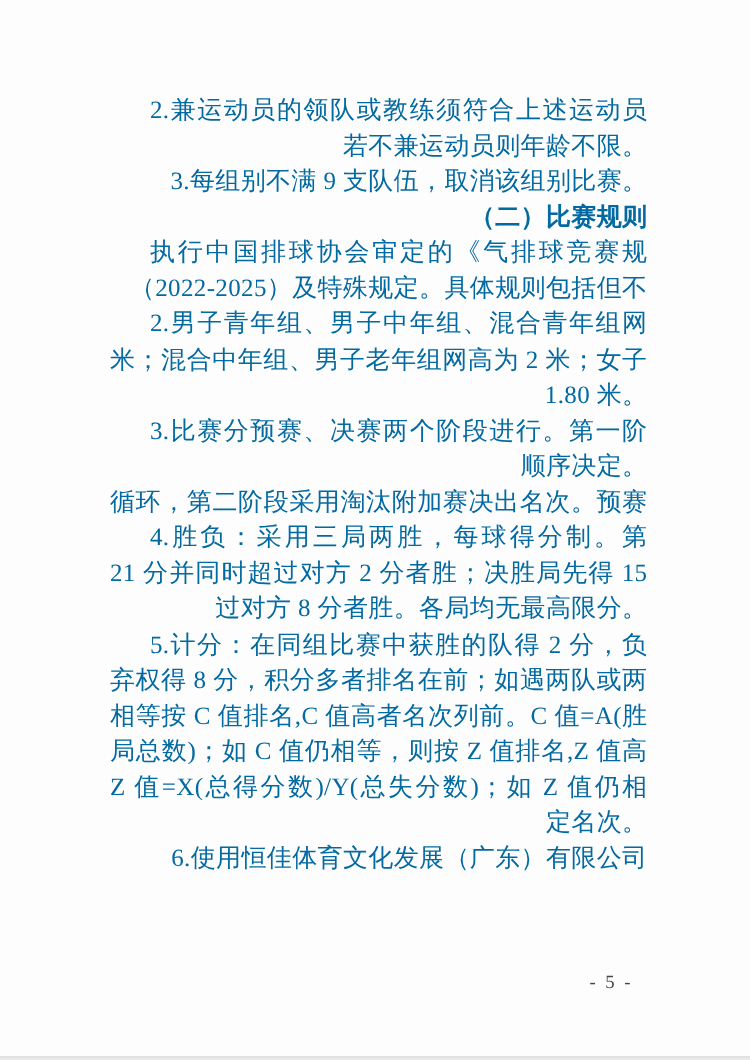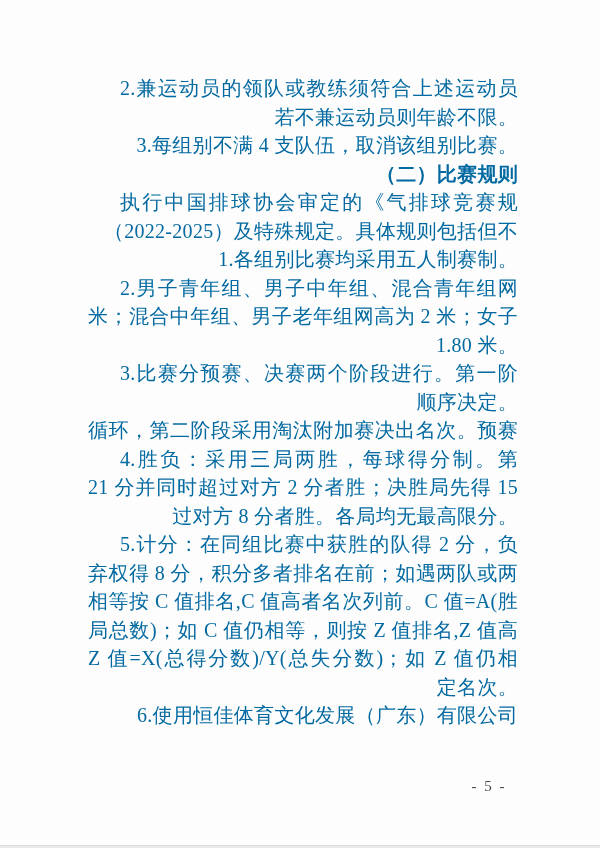--- a/index.html
+++ b/index.html
@@ -68,25 +68,24 @@
     box-sizing: border-box;
   }
 </style>
 </head>
 <body>
 
 <div class="page">
   <div class="content">
       <div class="line indent justify">2.兼运动员的领队或教练须符合上述运动员年龄要求，</div>
       <div class="line">若不兼运动员则年龄不限。</div>
-      <div class="line indent">3.每组别不满 4 支队伍，取消该组别比赛。</div>
+      <div class="line indent">3.每组别不满 9 支队伍，取消该组别比赛。</div>
       <div class="line indent bold">（二）比赛规则</div>
       <div class="line indent justify">执行中国排球协会审定的《气排球竞赛规则》</div>
       <div class="line">（2022-2025）及特殊规定。具体规则包括但不限于：</div>
-      <div class="line indent">1.各组别比赛均采用五人制赛制。</div>
       <div class="line indent justify">2.男子青年组、男子中年组、混合青年组网高为 2.10</div>
       <div class="line justify">米；混合中年组、男子老年组网高为 2 米；女子青年组、女</div>
       <div class="line">1.80 米。</div>
       <div class="line indent justify">3.比赛分预赛、决赛两个阶段进行。第一阶段采用分组</div>
       <div class="line">顺序决定。</div>
       <div class="line justify">循环，第二阶段采用淘汰附加赛决出名次。预赛分组按抽签</div>
       <div class="line indent justify">4.胜负：采用三局两胜，每球得分制。第一、二局先得</div>
       <div class="line justify">21 分并同时超过对方 2 分者胜；决胜局先得 15 分并同时超</div>
       <div class="line">过对方 8 分者胜。各局均无最高限分。</div>
       <div class="line indent justify">5.计分：在同组比赛中获胜的队得 2 分，负队得 1 分，</div>

